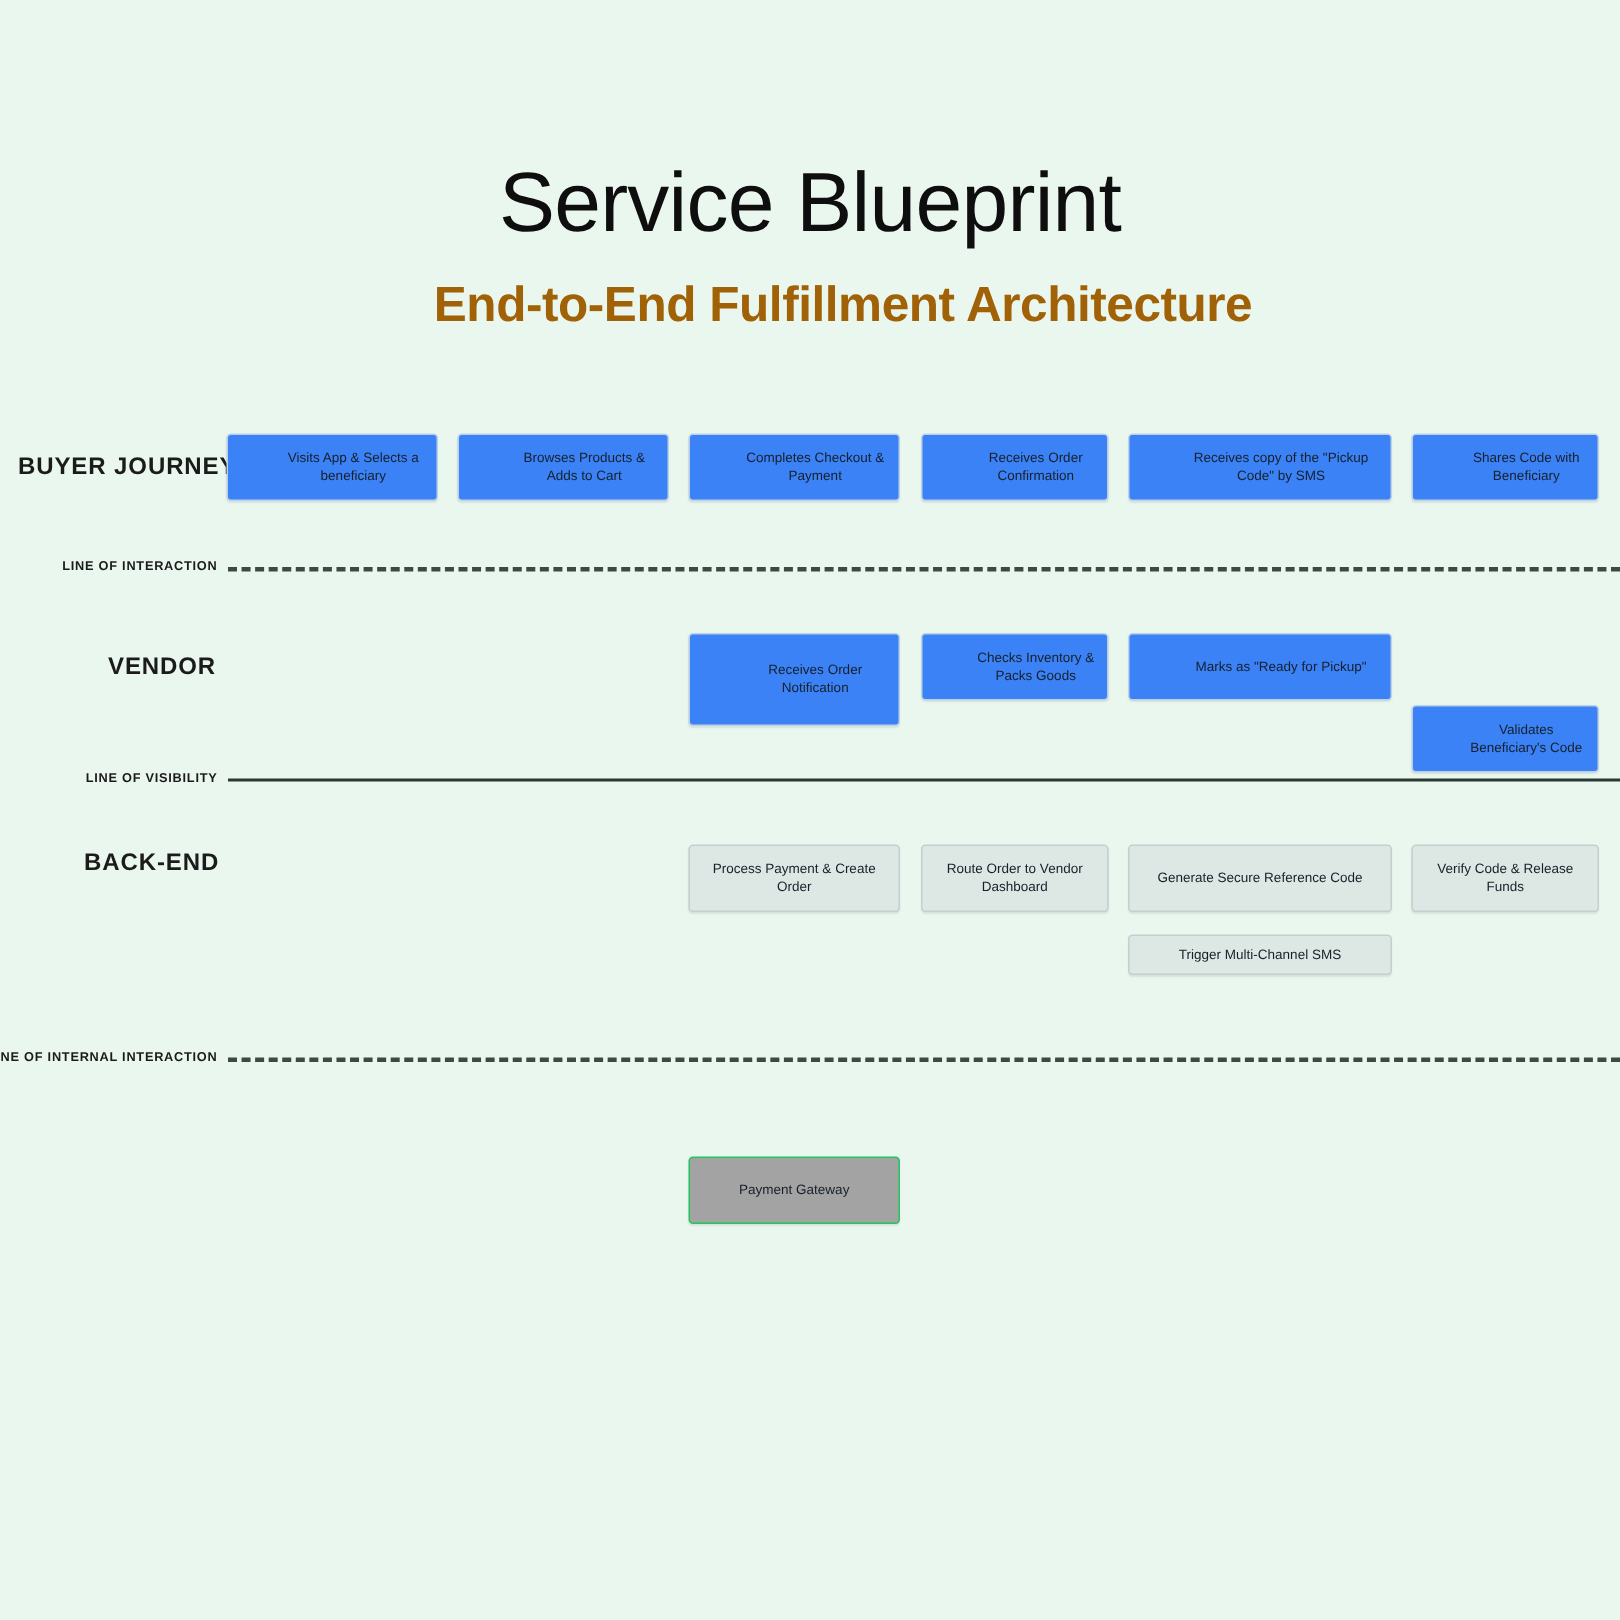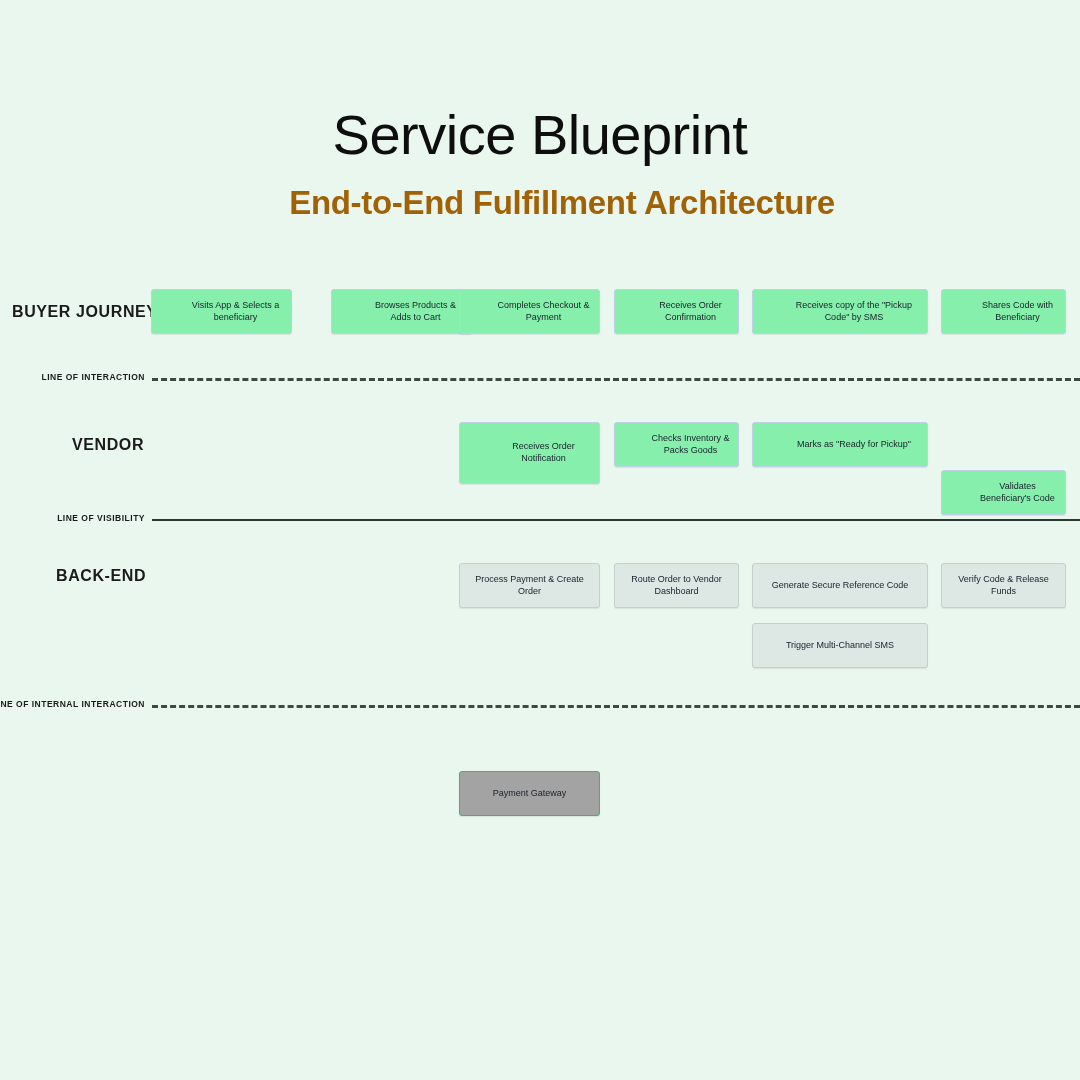--- a/index.html
+++ b/index.html
@@ -109,21 +109,21 @@
     justify-content: center;
     text-align: center;
     box-sizing: border-box;
     padding: 4px 8px;
     font-size: 9px;
     line-height: 1.3;
     color: #17202a;
     border-radius: 3px;
   }
   .box.front {
-    background: #86efac;
+    background: #3b82f6;
     border: 1px solid #bcd0e6;
     box-shadow: 0 1px 1px rgba(120,140,160,0.18);
     padding-left: 36px;
   }
   .box.back {
     background: #dde7e4;
     border: 1px solid #c3d0cd;
     box-shadow: 0 1px 1px rgba(120,140,135,0.18);
   }
   .box.support {
@@ -141,21 +141,21 @@
   <h2 class="subtitle">End-to-End Fulfillment Architecture</h2>
 </div>
 
 <div class="canvas">
 
   <div class="row-label lane buyer">BUYER JOURNEY</div>
   <div class="row-label lane vendor">VENDOR</div>
   <div class="row-label lane backend">BACK-END</div>
 
   <div class="box front" style="left:151px; top:289px; width:141px; height:45px;">Visits App &amp; Selects a beneficiary</div>
-  <div class="box front" style="left:305px; top:289px; width:141px; height:45px;margin-left:26px;">Browses Products &amp; Adds to Cart</div>
+  <div class="box front" style="left:305px; top:289px; width:141px; height:45px;">Browses Products &amp; Adds to Cart</div>
   <div class="box front" style="left:614px; top:289px; width:125px; height:45px;">Receives Order Confirmation</div>
   <div class="box front" style="left:459px; top:289px; width:141px; height:45px;">Completes Checkout &amp; Payment</div>
   <div class="box front" style="left:752px; top:289px; width:176px; height:45px;">Receives copy of the "Pickup Code" by SMS</div>
   <div class="box front" style="left:941px; top:289px; width:125px; height:45px;">Shares Code with Beneficiary</div>
 
   <div class="divider interaction">
     <span class="div-label">LINE OF INTERACTION</span>
     <div class="div-rule dashed"></div>
   </div>
 
@@ -167,21 +167,21 @@
   <div class="divider visibility">
     <span class="div-label">LINE OF VISIBILITY</span>
     <div class="div-rule solid"></div>
   </div>
 
   <div class="box back" style="left:459px; top:563px; width:141px; height:45px;">Process Payment &amp; Create Order</div>
   <div class="box back" style="left:752px; top:563px; width:176px; height:45px;">Generate Secure Reference Code</div>
   <div class="box back" style="left:614px; top:563px; width:125px; height:45px;">Route Order to Vendor Dashboard</div>
   <div class="box back" style="left:941px; top:563px; width:125px; height:45px;">Verify Code &amp; Release Funds</div>
 
-  <div class="box back" style="left:752px; top:623px; width:176px; height:45px;">Trigger Multi-Channel SMS</div>
+  <div class="box back" style="left:752px; top:623px; width:176px; height:27px;">Trigger Multi-Channel SMS</div>
 
   <div class="divider internal">
     <span class="div-label">LINE OF INTERNAL INTERACTION</span>
     <div class="div-rule dashed"></div>
   </div>
 
   <div class="box support" style="left:459px; top:746px; width:141px; height:45px;">Payment Gateway</div>
 
 </div>
 

